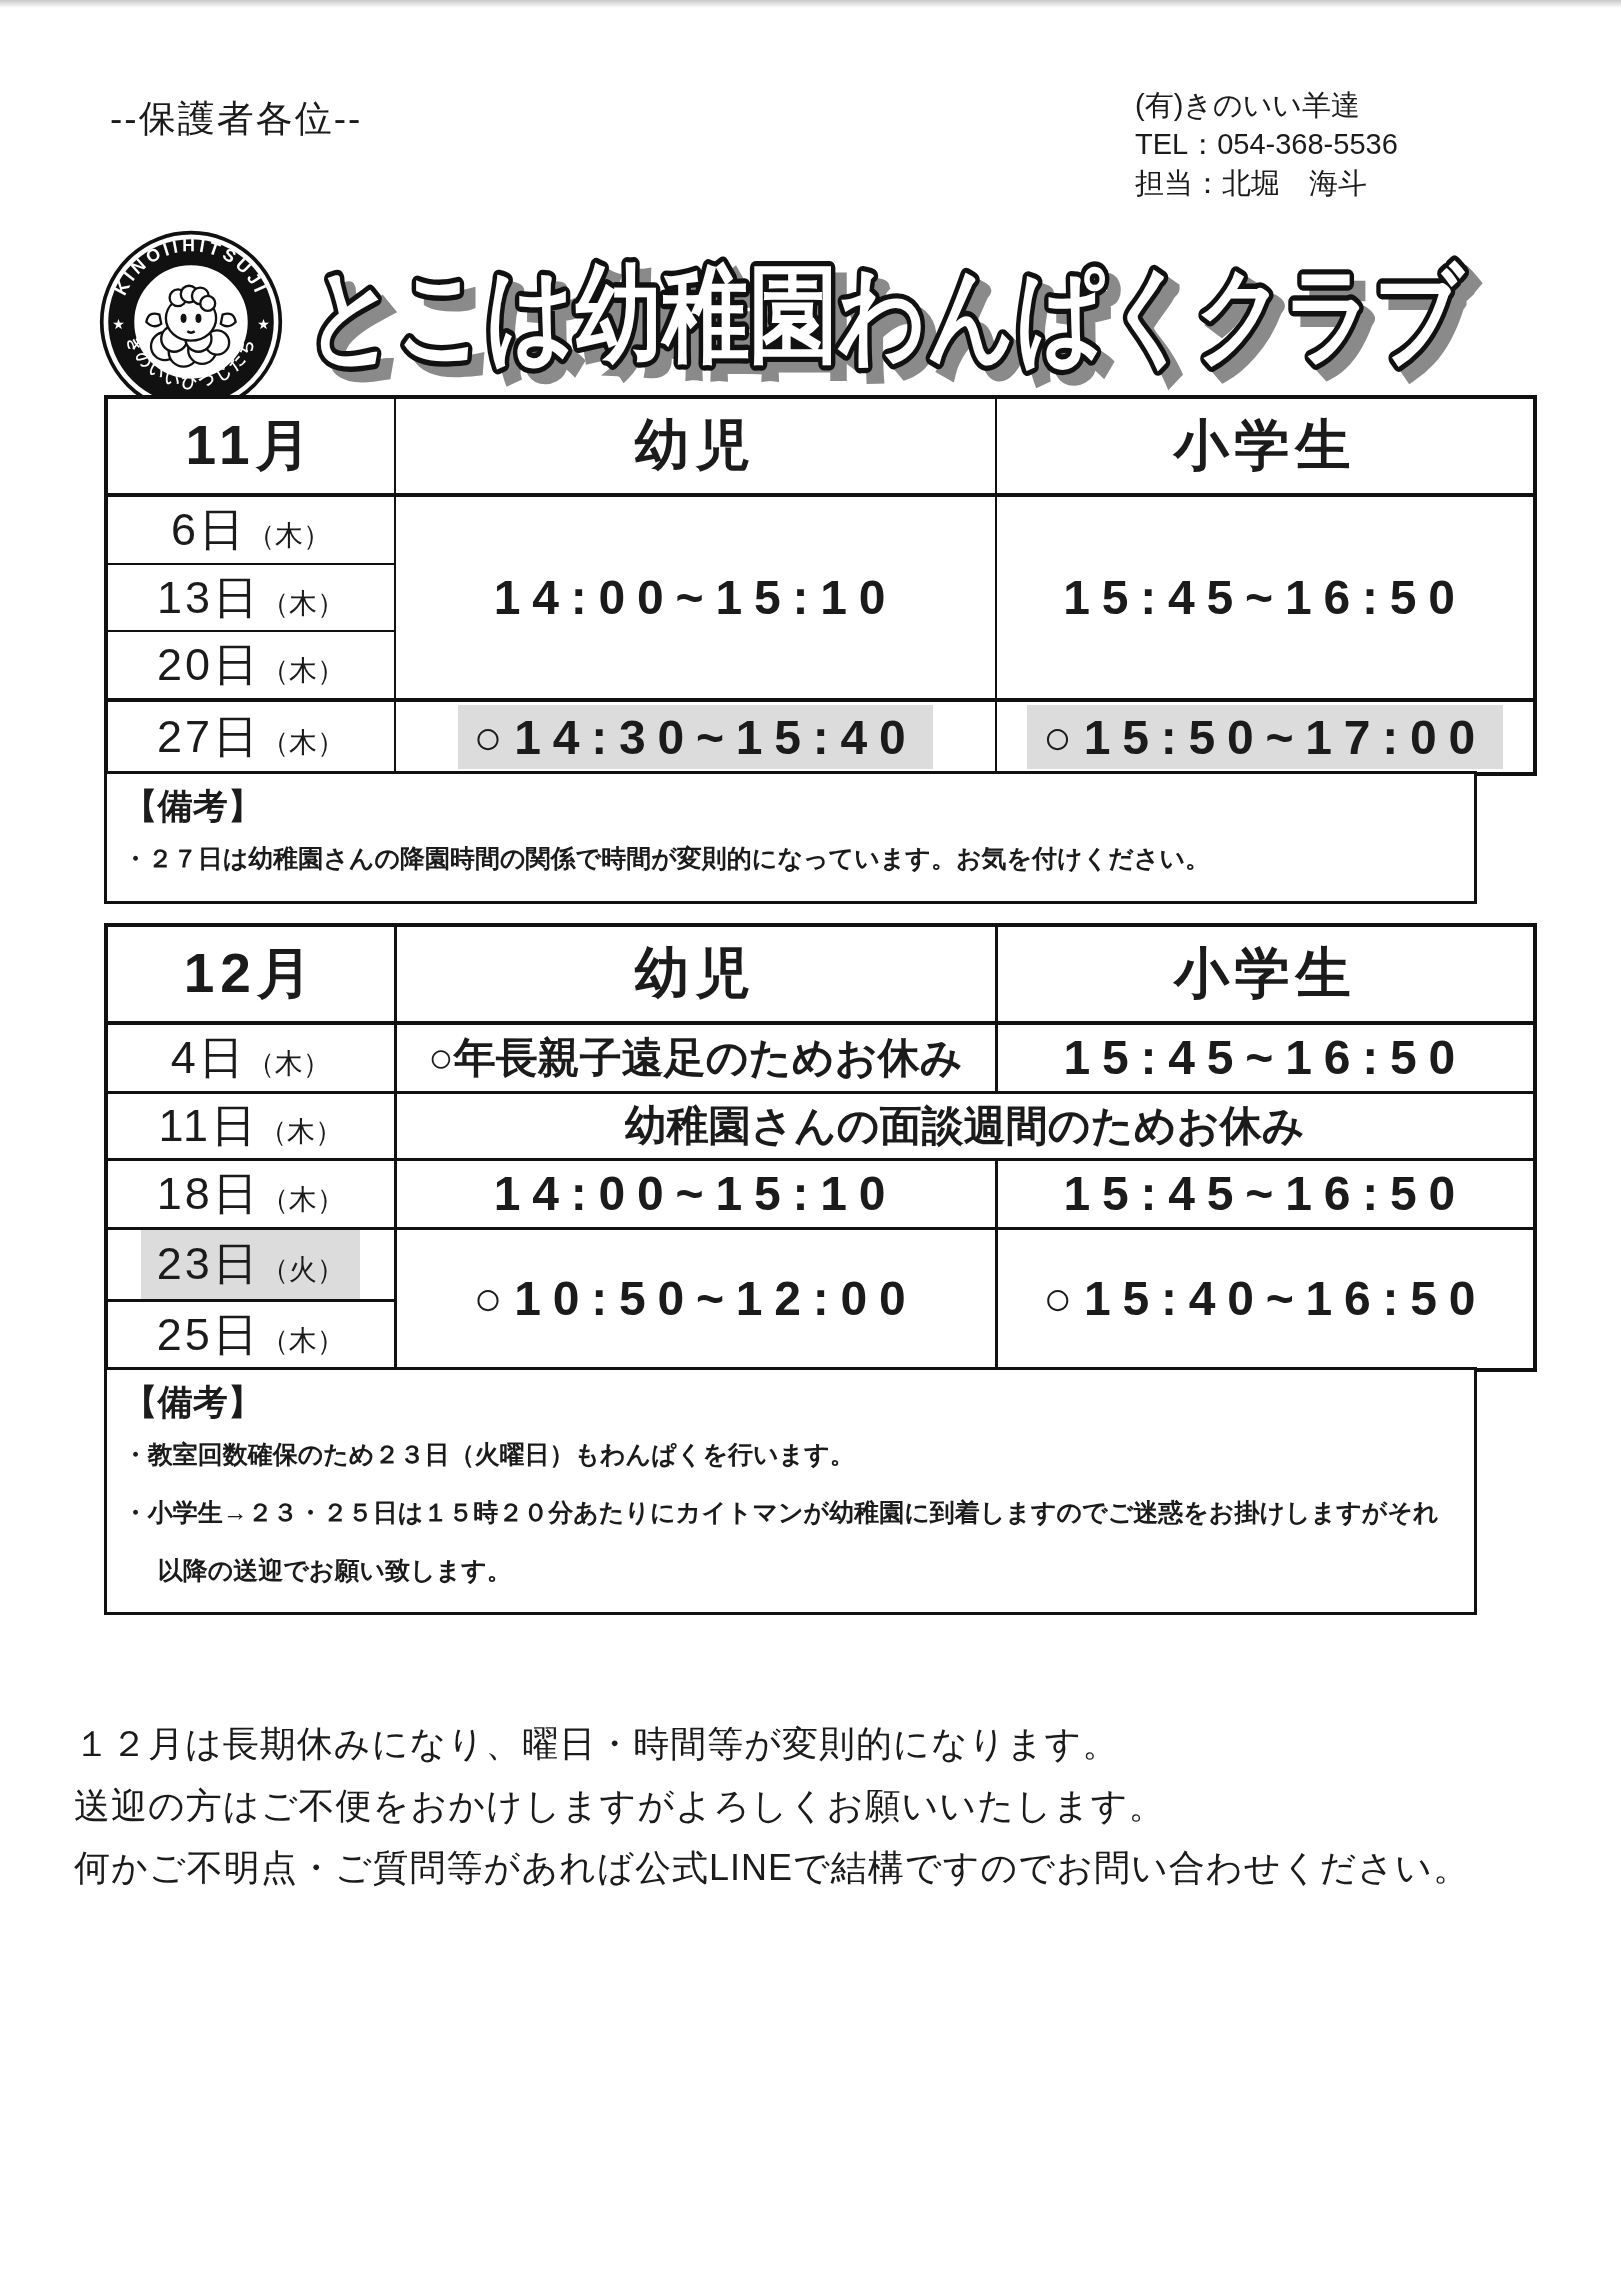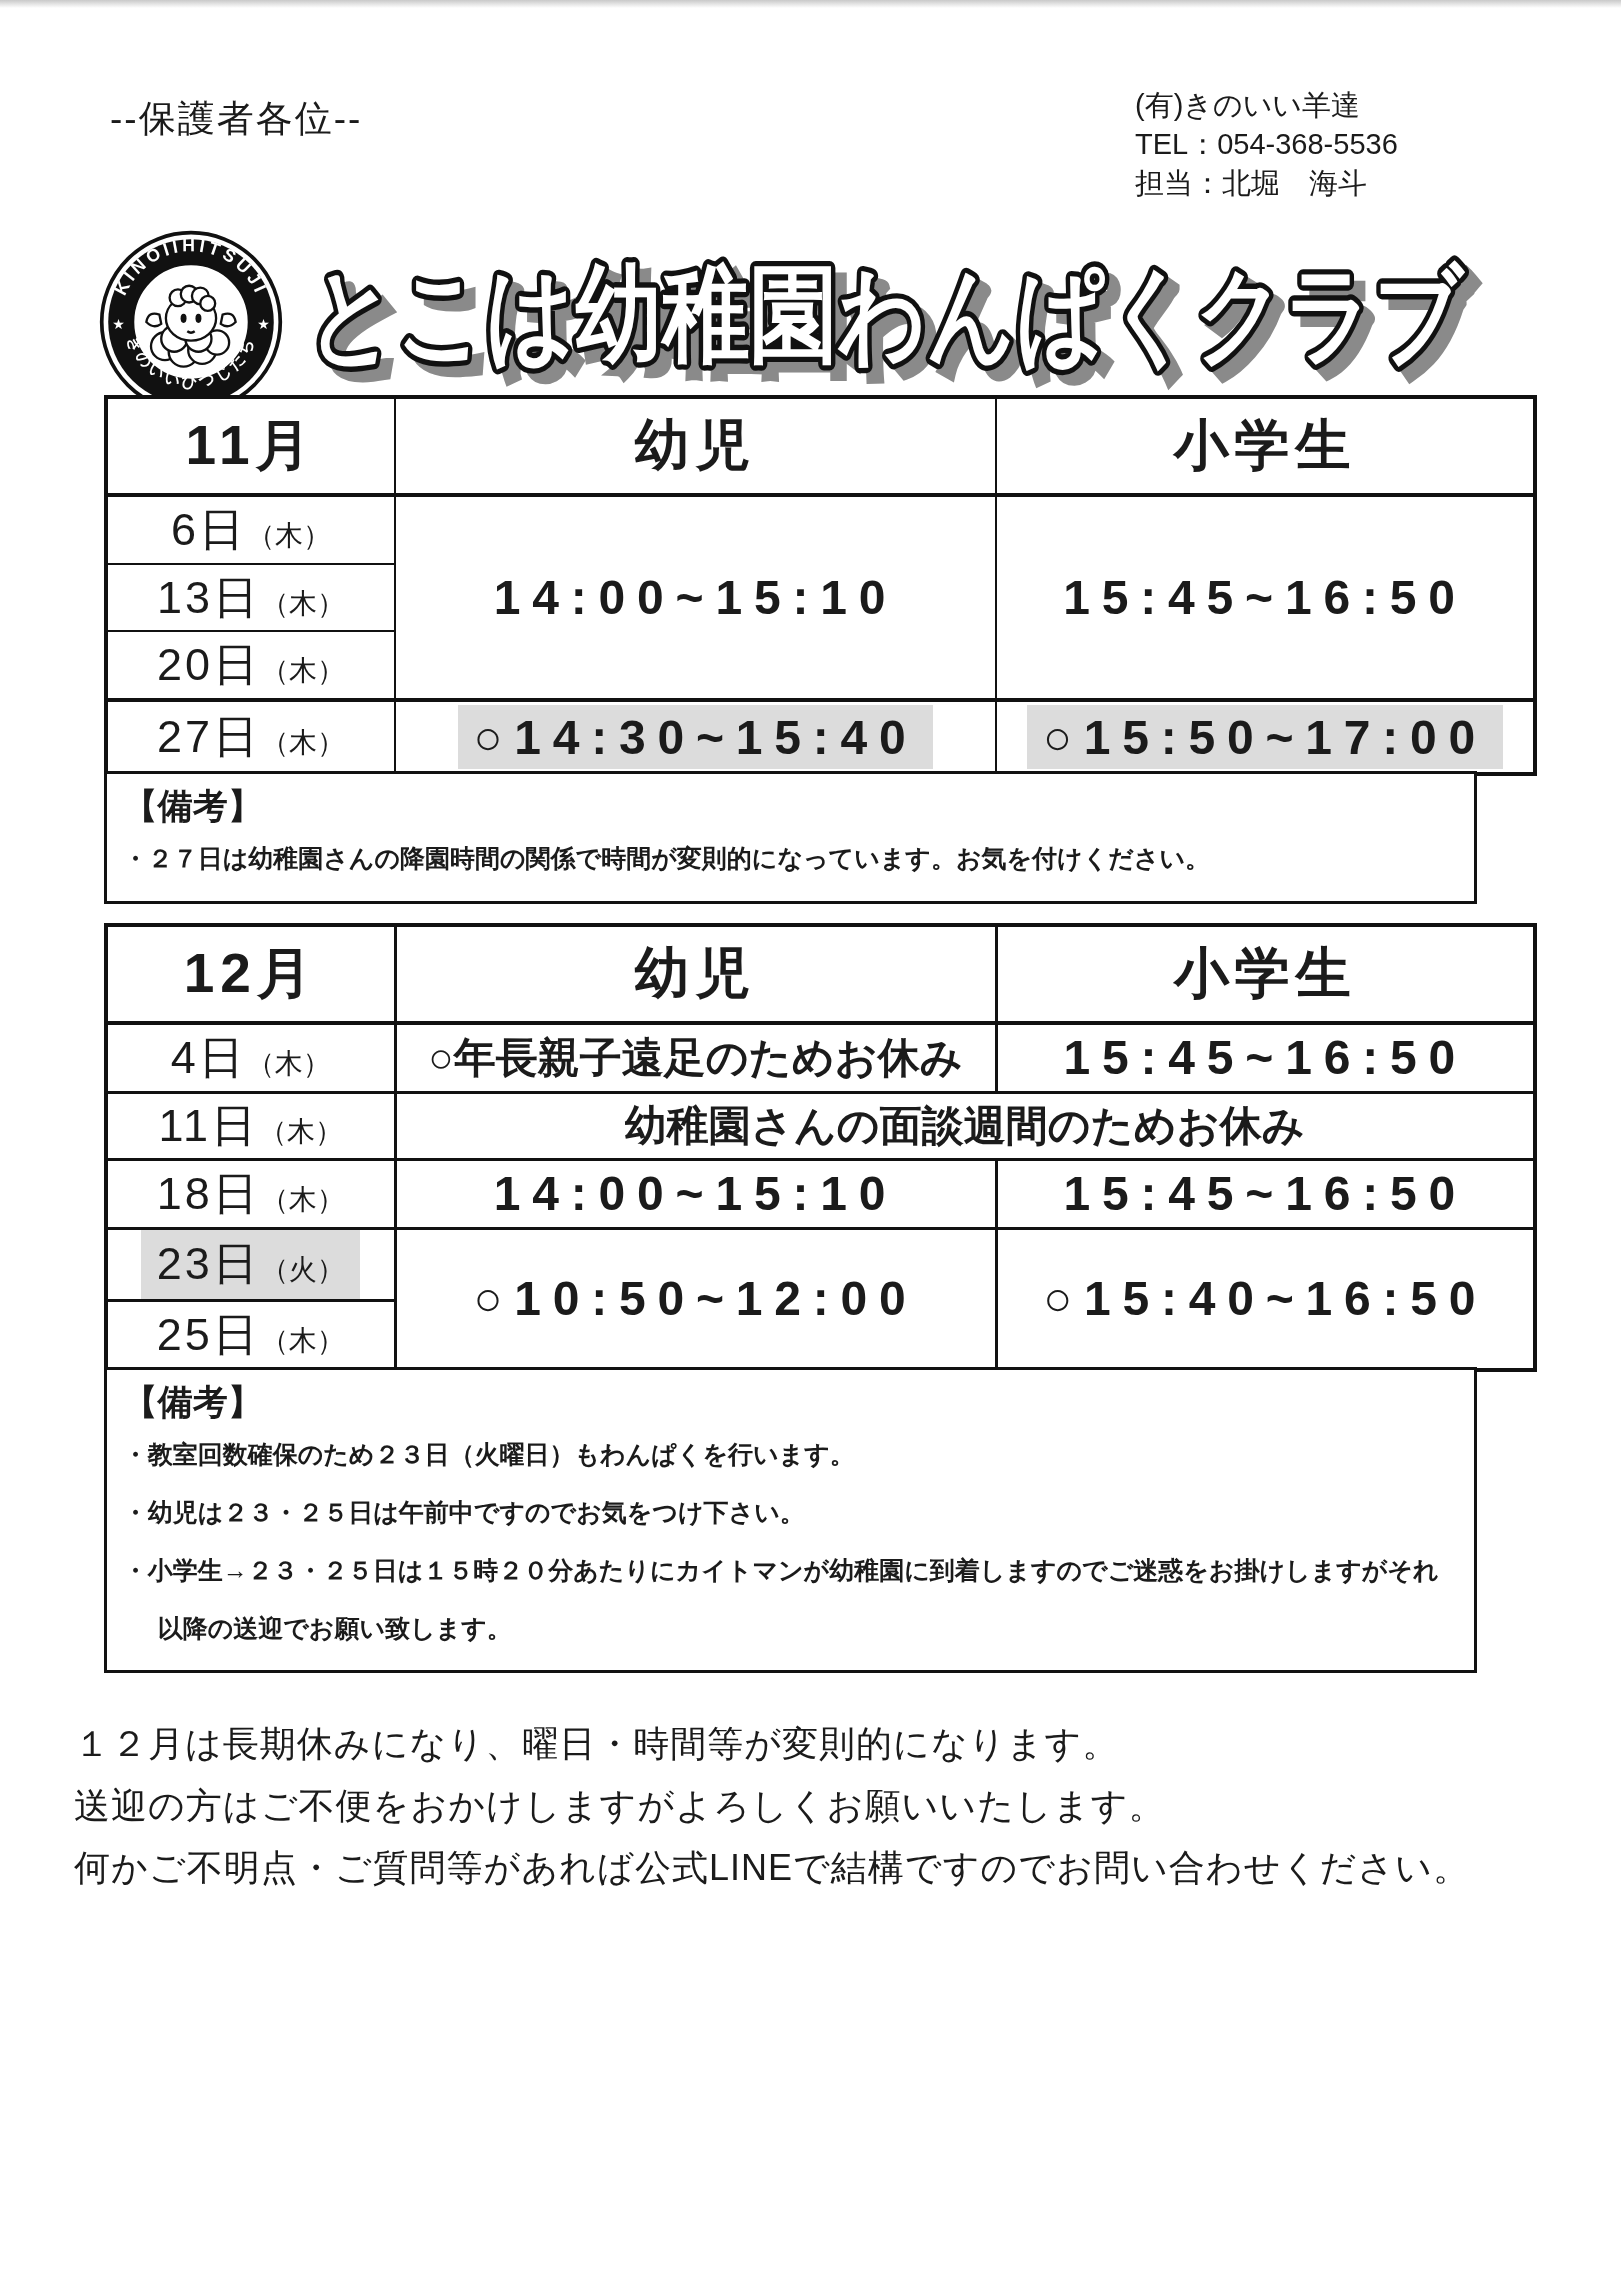--- a/index.html
+++ b/index.html
@@ -167,21 +167,20 @@
       <td class="time" rowspan="2">○15:40~16:50</td>
     </tr>
     <tr class="rh70">
       <td class="date"><span>25日</span><span class="wd">（木）</span></td>
     </tr>
   </tbody>
     </table>
   <div class="remarks">
     <div class="rtitle">【備考】</div>
     <div class="rline">・教室回数確保のため２３日（火曜日）もわんぱくを行います。</div>
-    <div class="rline">・幼児は２３・２５日は午前中ですのでお気をつけ下さい。</div>
     <div class="rline">・小学生→２３・２５日は１５時２０分あたりにカイトマンが幼稚園に到着しますのでご迷惑をお掛けしますがそれ以降の送迎でお願い致します。</div>
   </div>
 </div>
 
 <div class="footer">
   <div>１２月は長期休みになり、曜日・時間等が変則的になります。</div>
   <div>送迎の方はご不便をおかけしますがよろしくお願いいたします。</div>
   <div>何かご不明点・ご質問等があれば公式LINEで結構ですのでお問い合わせください。</div>
 </div>
 

